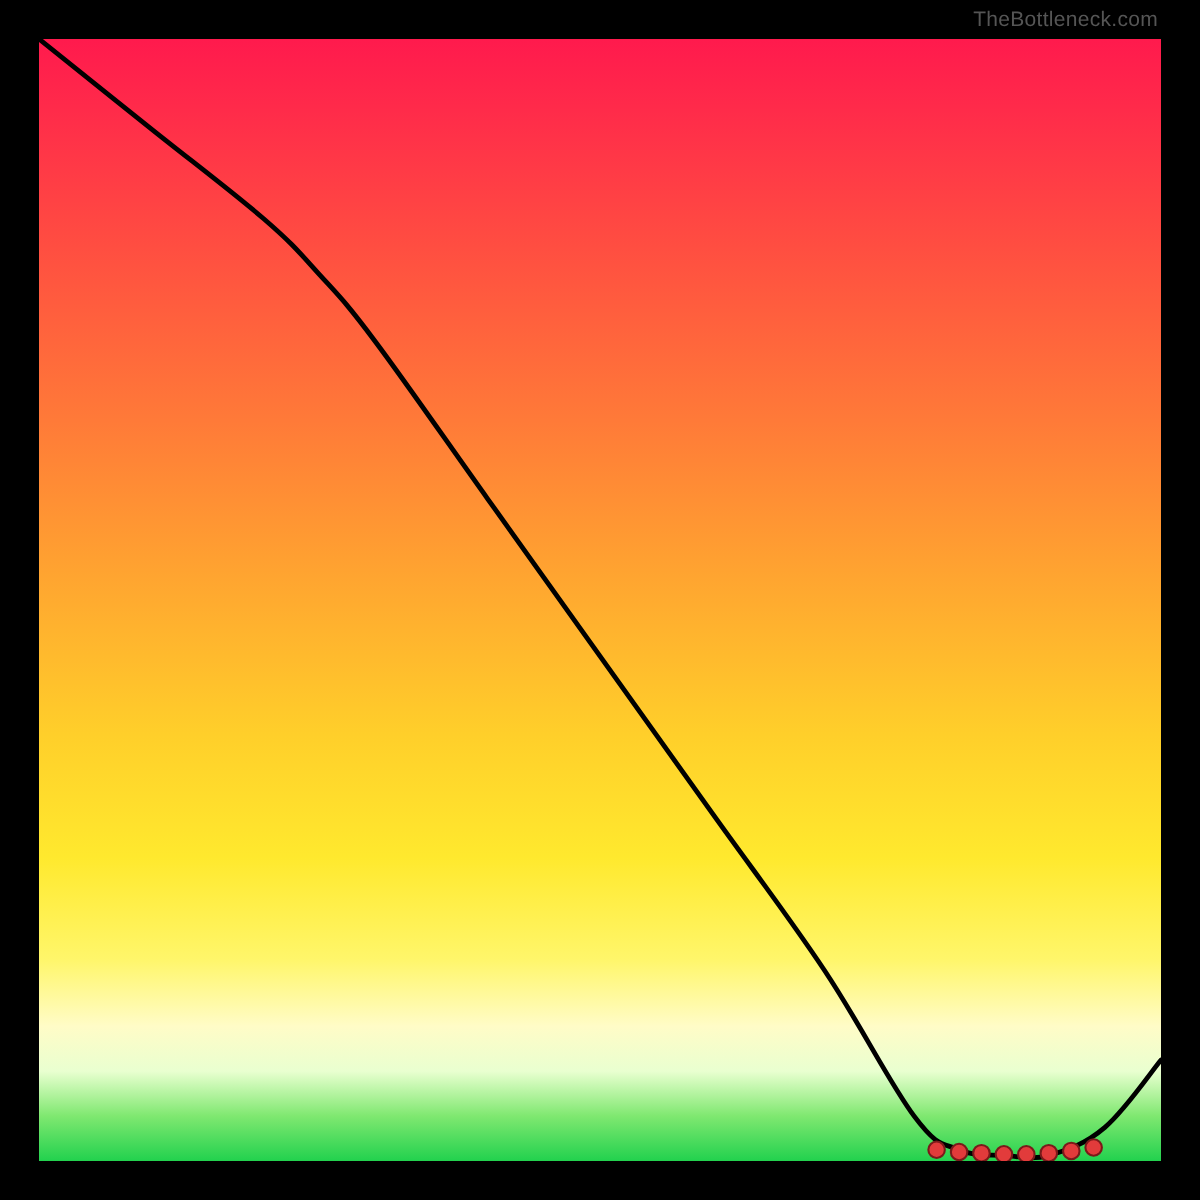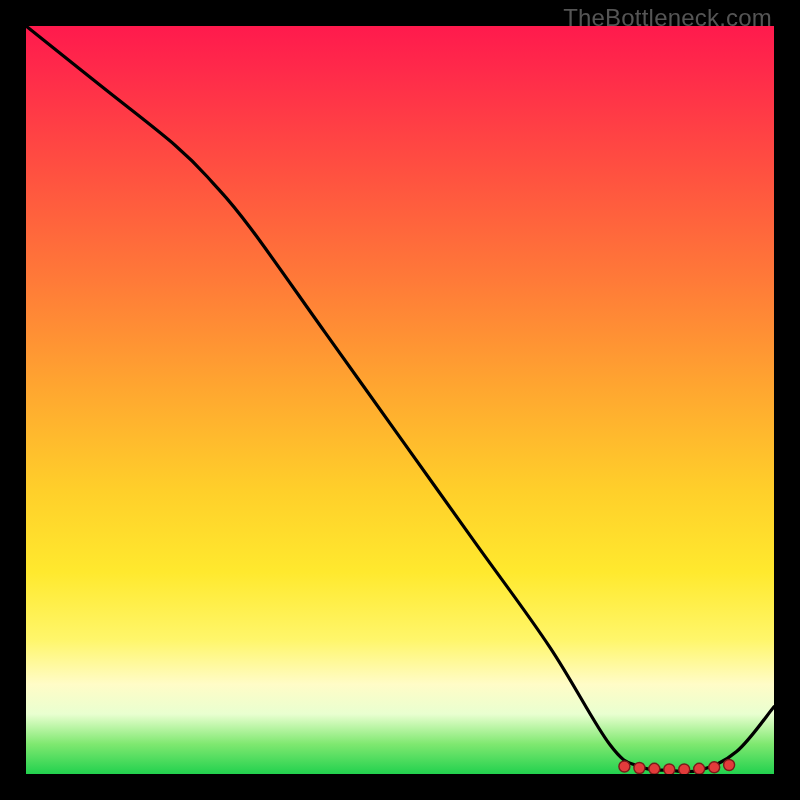--- a/index.html
+++ b/index.html
@@ -37,21 +37,21 @@
       #e9ffd0 92%,
       #7fe870 96%,
       #22d14e 100%
     );
   }
   .credit {
     position: absolute;
     top: 4px;
     right: 28px;
     color: #555;
-    font-size: 24px;
+    font-size: 14px;
     font-weight: 500;
     letter-spacing: 0.2px;
     user-select: none;
   }
   .overlay {
     position: absolute;
     left: 26px;
     top: 26px;
     width: 748px;
     height: 748px;

